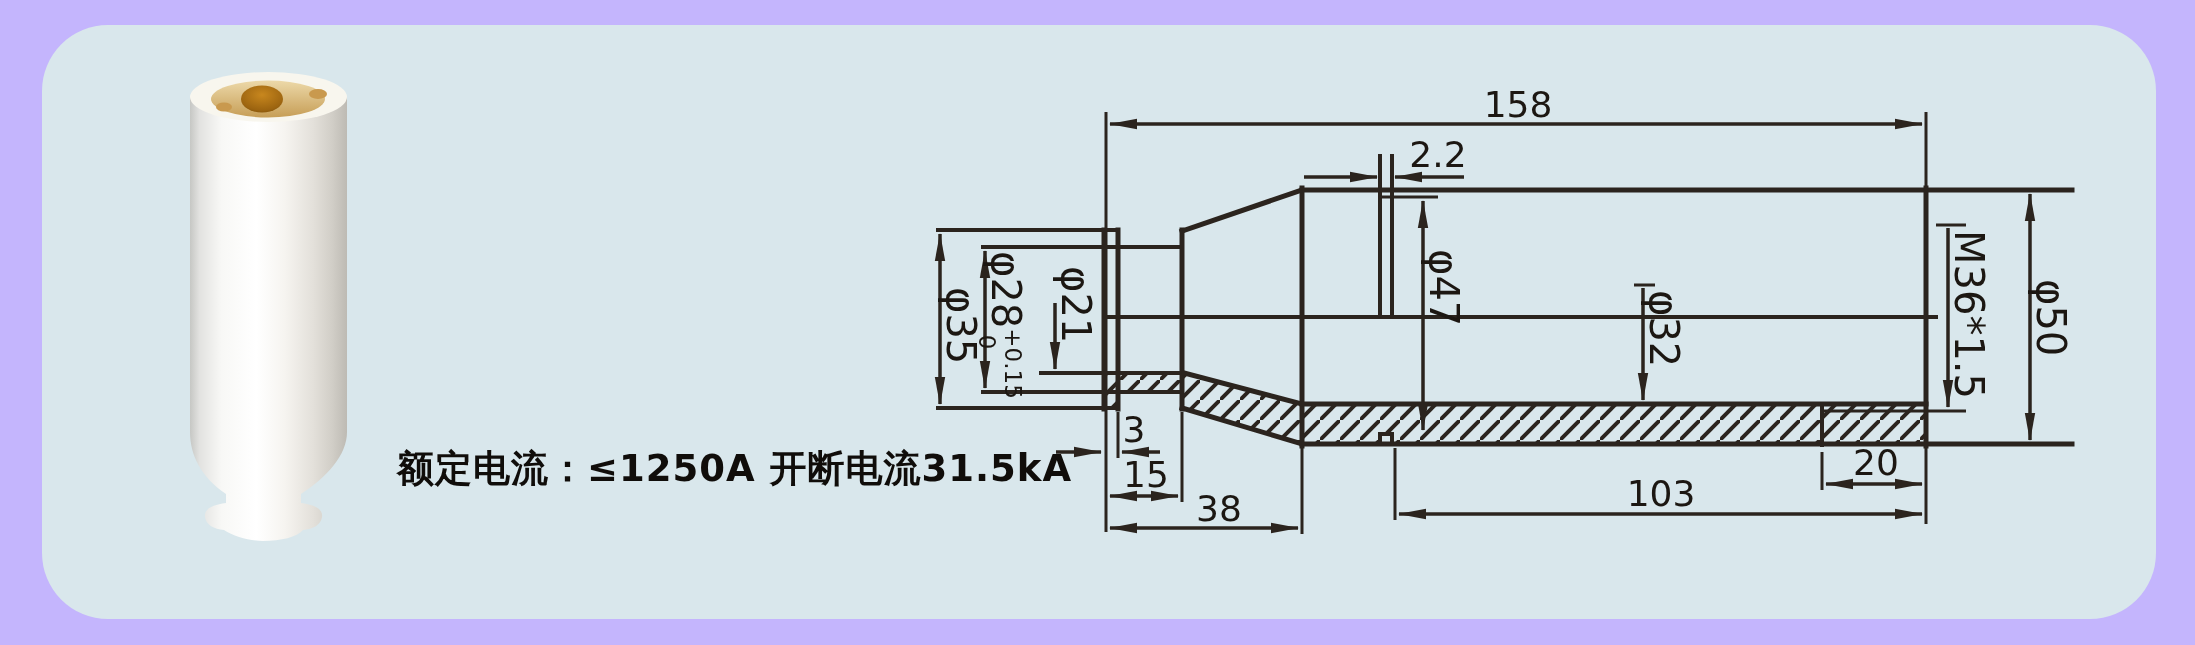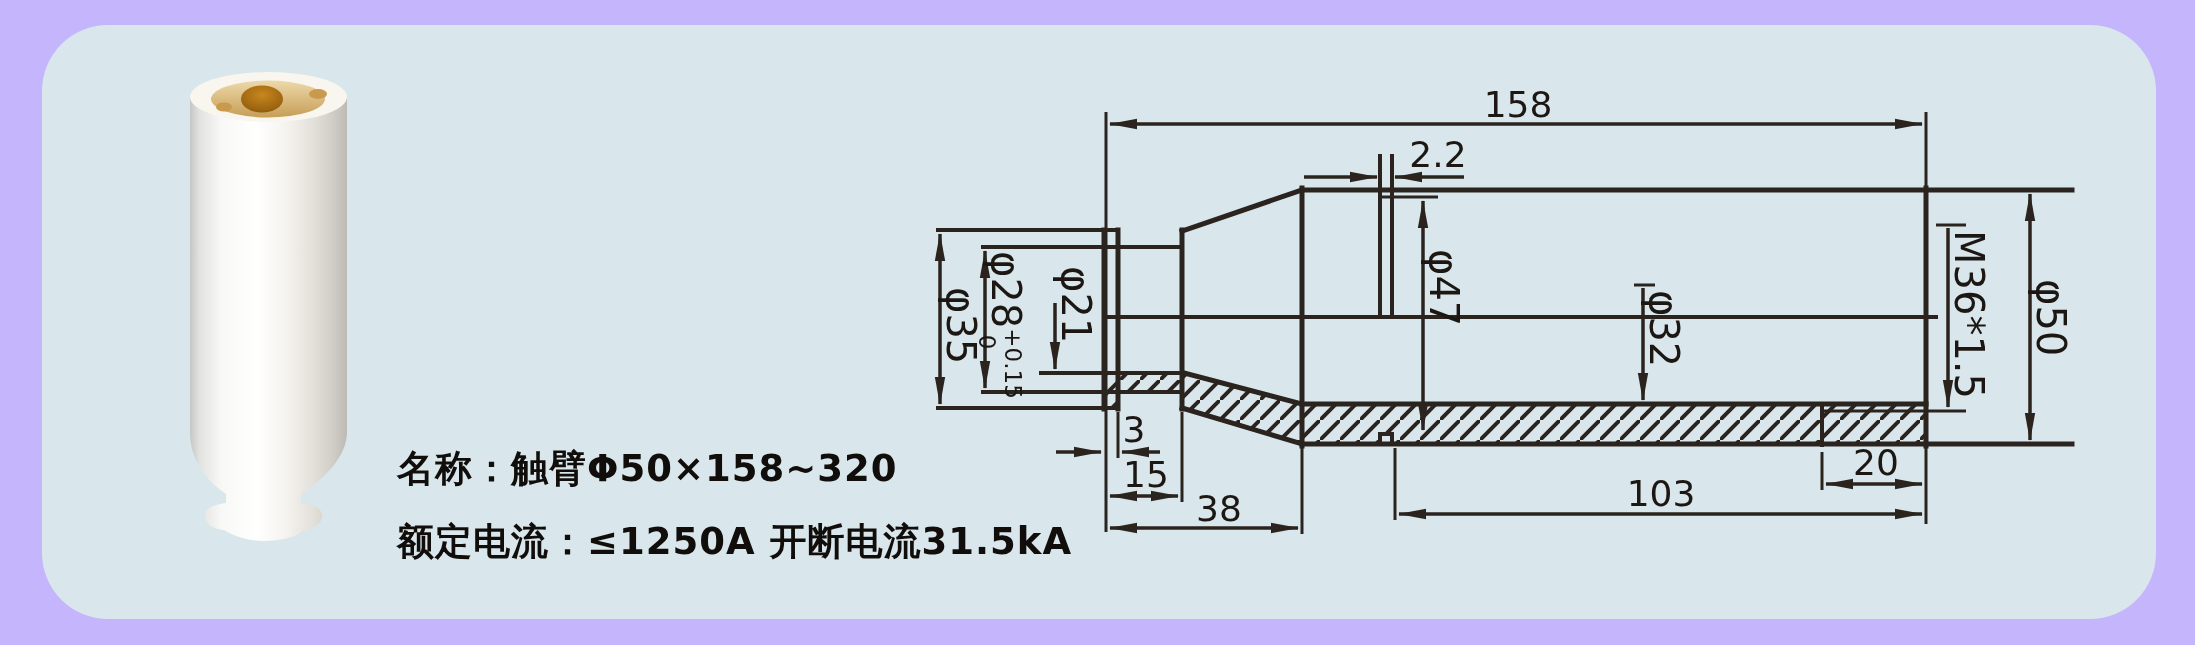--- a/index.html
+++ b/index.html
@@ -149,16 +149,15 @@
         <text class="vlab" x="1062" y="266" transform="rotate(90 1062 266)">φ21</text>
         <text class="vlab" x="1430" y="249" transform="rotate(90 1430 249)">φ47</text>
         <text class="vlab" x="1650" y="290" transform="rotate(90 1650 290)">φ32</text>
         <text class="vlab" x="1955" y="230" transform="rotate(90 1955 230)">M36*1.5</text>
         <text class="vlab" x="2037" y="279" transform="rotate(90 2037 279)">φ50</text>
       </g>
     </g>
   </svg>
 
   <div class="caption">
-    <div class="cap-line">名称：触臂Φ50×158~320</div>
     <div class="cap-line">额定电流：≤1250A 开断电流31.5kA</div>
   </div>
 </div>
 
 </body></html>

